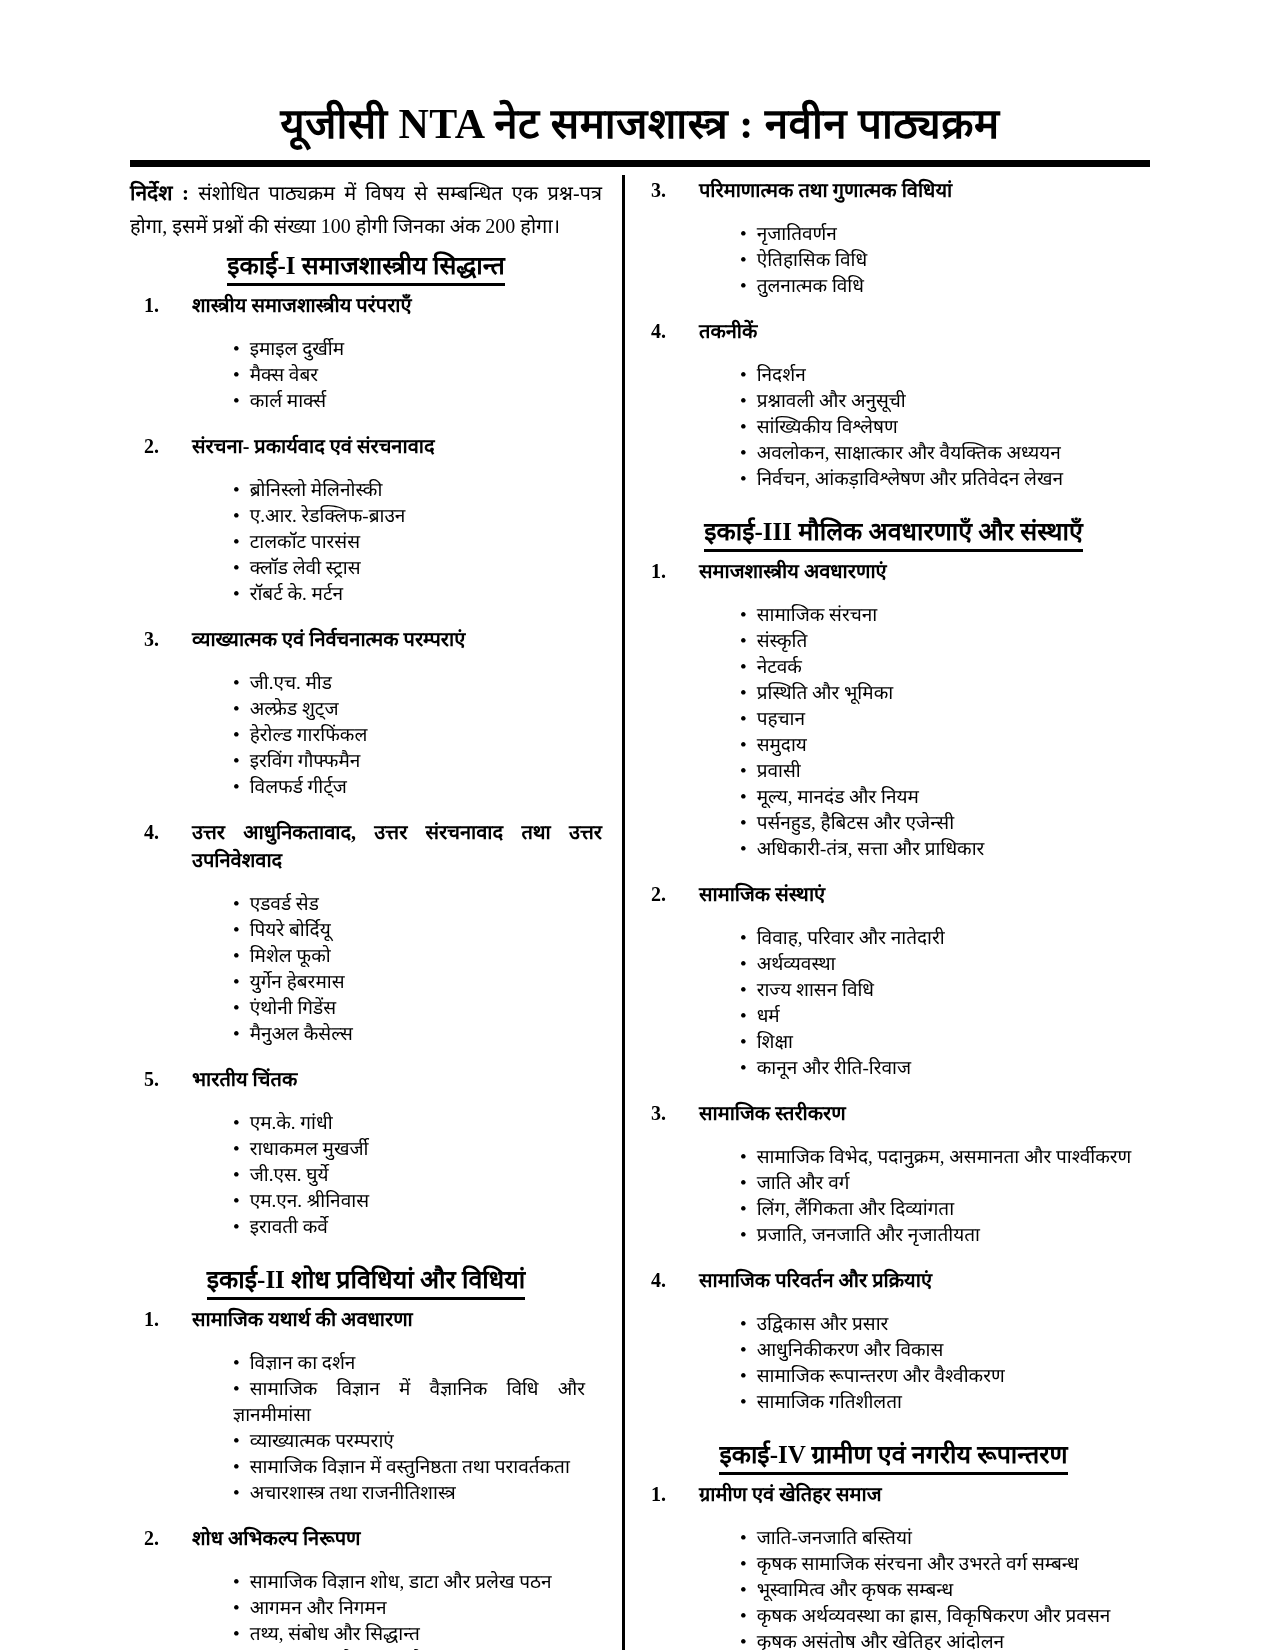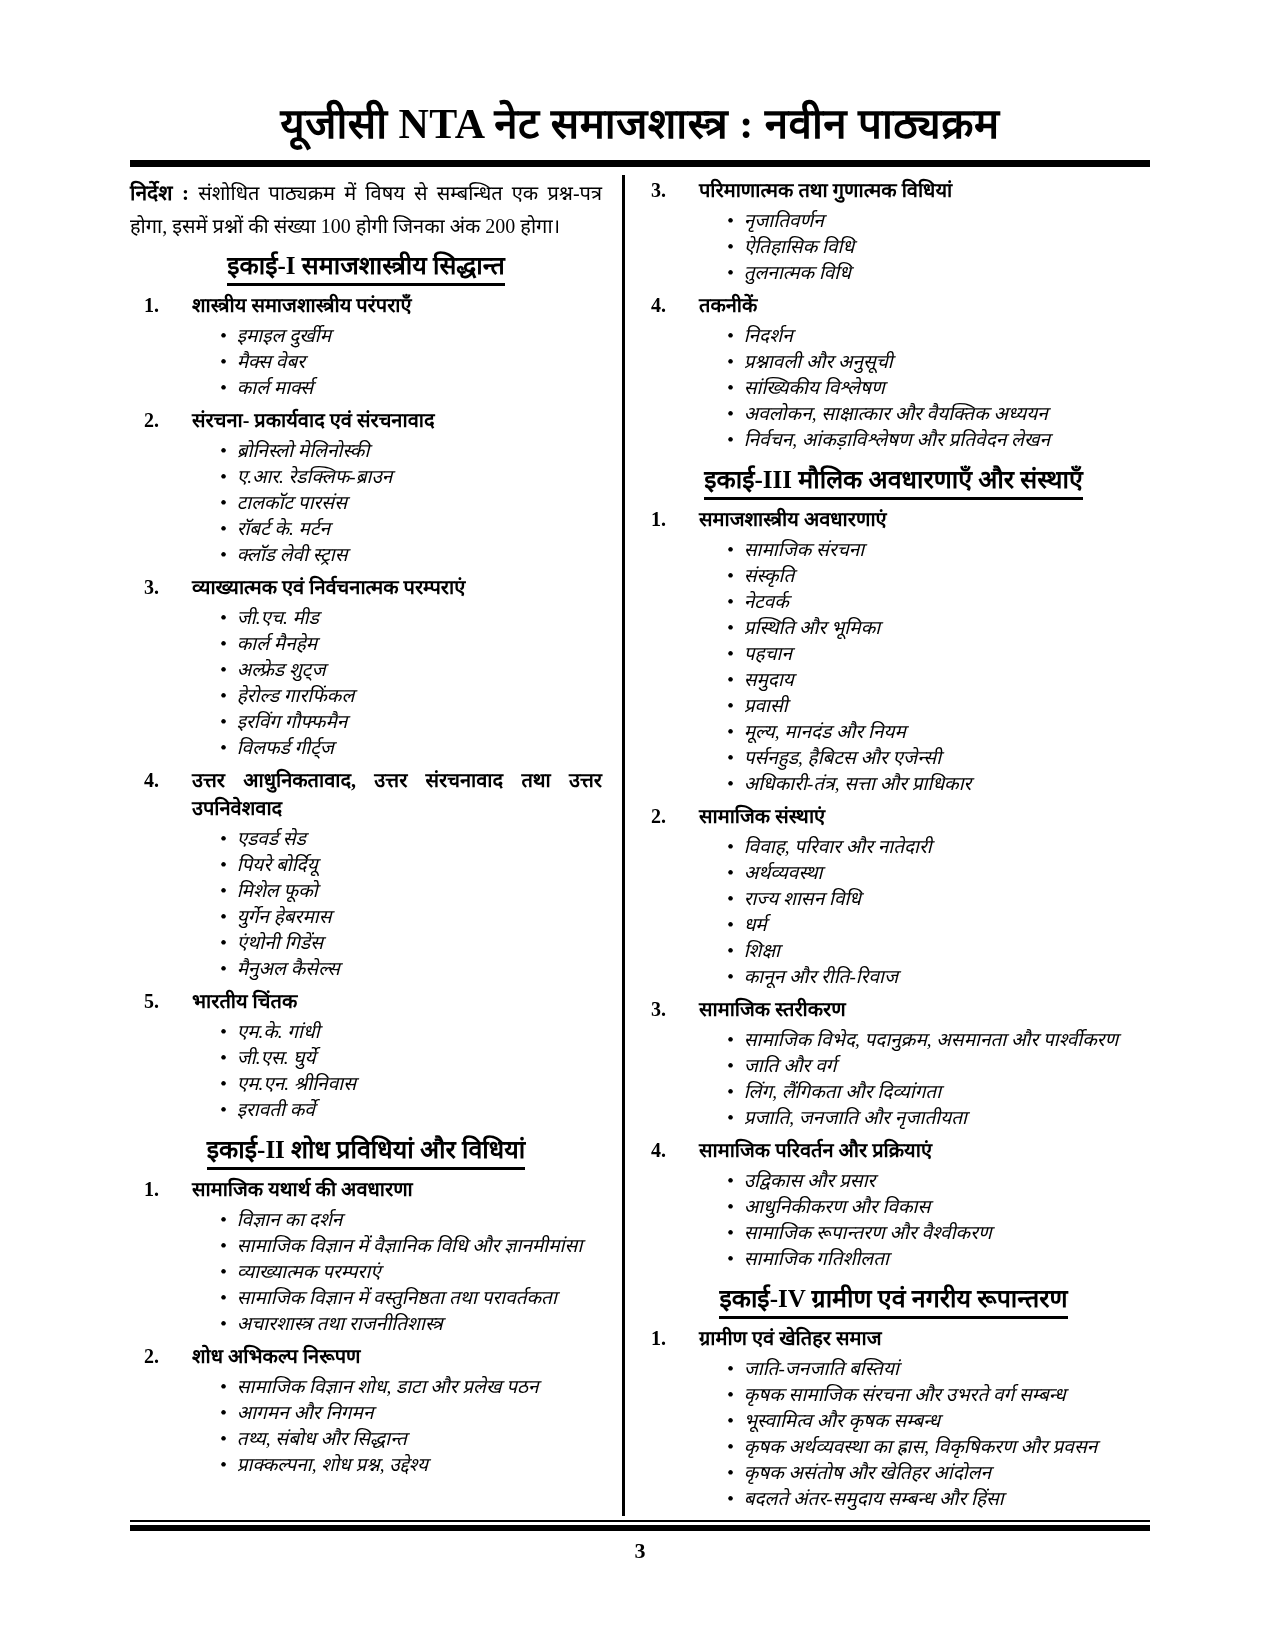--- a/index.html
+++ b/index.html
@@ -84,23 +84,22 @@
   }
   .item-body { flex: 1; min-width: 0; }
   .item-title {
     font-weight: bold;
     font-size: 20px;
     line-height: 28px;
     text-align: justify;
   }
   ul.bullets {
     list-style: none;
-    margin: 4px;
+    margin: 17px;
     padding: 0 0 0 24px;
-    font-style: italic;
   }
   ul.bullets li {
     font-size: 19px;
     line-height: 26px;
     text-align: justify;
   }
   ul.bullets li::before {
     content: "\2022";
     font-size: 19px;
     margin-right: 10px;
@@ -147,32 +146,31 @@
             </div>
           </div>
           <div class="item">
             <div class="item-num">2.</div>
             <div class="item-body">
               <div class="item-title">संरचना- प्रकार्यवाद एवं संरचनावाद</div>
               <ul class="bullets">
                 <li>ब्रोनिस्लो मेलिनोस्की</li>
                 <li>ए.आर. रेडक्लिफ-ब्राउन</li>
                 <li>टालकॉट पारसंस</li>
+                <li>क्लॉड लेवी स्ट्रास</li>
                 <li>रॉबर्ट के. मर्टन</li>
-                <li>क्लॉड लेवी स्ट्रास</li>
               </ul>
             </div>
           </div>
           <div class="item">
             <div class="item-num">3.</div>
             <div class="item-body">
               <div class="item-title">व्याख्यात्मक एवं निर्वचनात्मक परम्पराएं</div>
               <ul class="bullets">
                 <li>जी.एच. मीड</li>
-                <li>कार्ल मैनहेम</li>
                 <li>अल्फ्रेड शुट्ज</li>
                 <li>हेरोल्ड गारफिंकल</li>
                 <li>इरविंग गौफ्फमैन</li>
                 <li>विलफर्ड गीर्ट्ज</li>
               </ul>
             </div>
           </div>
           <div class="item">
             <div class="item-num">4.</div>
             <div class="item-body">
@@ -186,20 +184,21 @@
                 <li>मैनुअल कैसेल्स</li>
               </ul>
             </div>
           </div>
           <div class="item">
             <div class="item-num">5.</div>
             <div class="item-body">
               <div class="item-title">भारतीय चिंतक</div>
               <ul class="bullets">
                 <li>एम.के. गांधी</li>
+                <li>राधाकमल मुखर्जी</li>
                 <li>जी.एस. घुर्ये</li>
                 <li>एम.एन. श्रीनिवास</li>
                 <li>इरावती कर्वे</li>
               </ul>
             </div>
           </div>
           <div class="unit-heading-wrap"><span class="unit-heading">इकाई-II शोध प्रविधियां और विधियां</span></div>
           <div class="item">
             <div class="item-num">1.</div>
             <div class="item-body">

